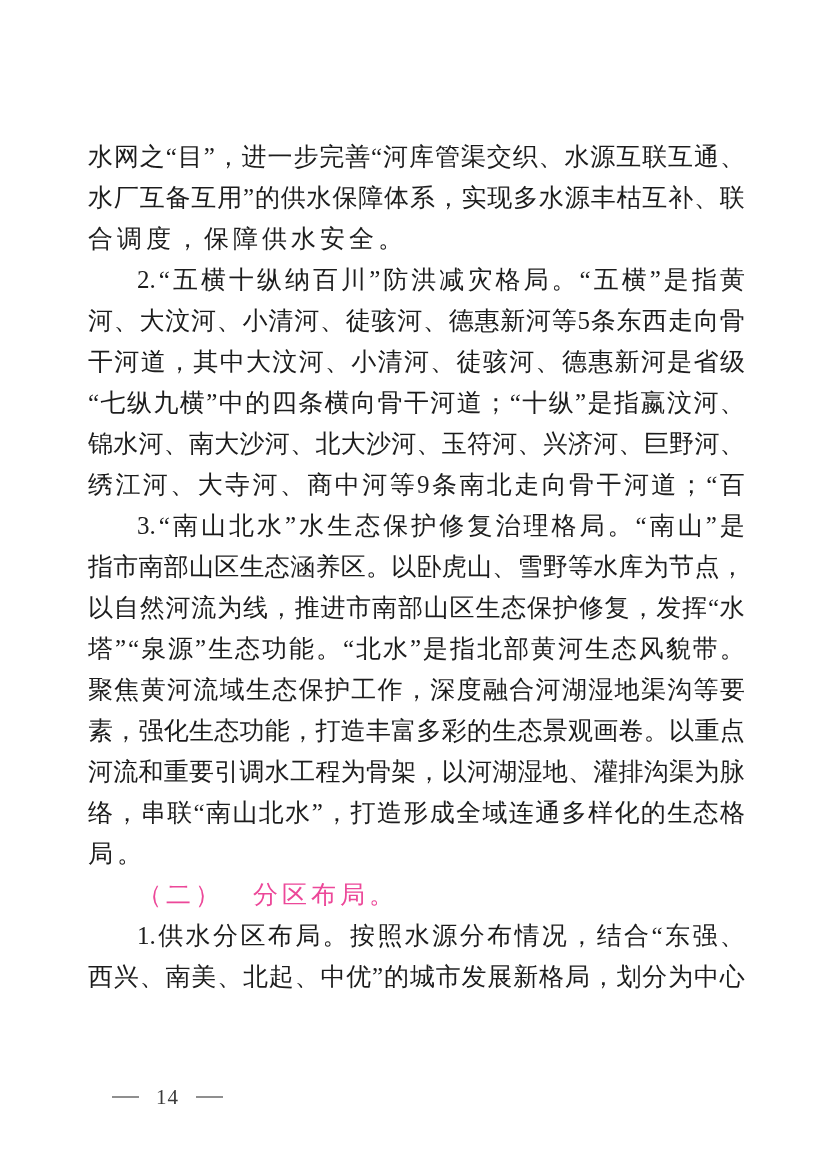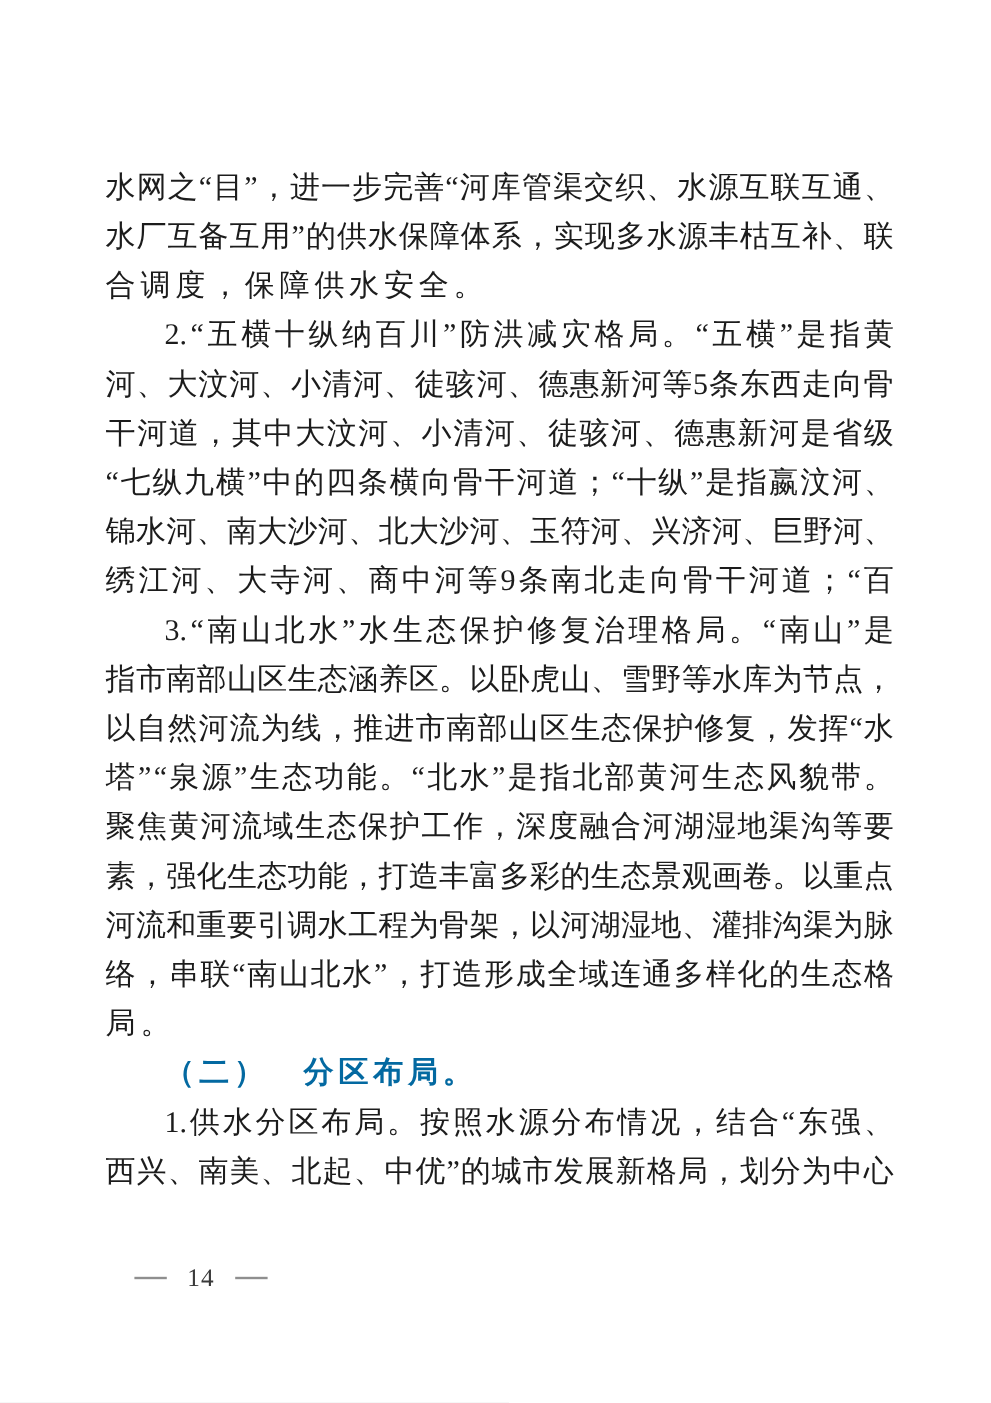--- a/index.html
+++ b/index.html
@@ -40,28 +40,28 @@
     align-items: baseline;
     letter-spacing: 0;
     white-space: normal;
   }
   .line.justify span { flex: 0 0 auto; }
 
   
   .line.indent { padding-left: 49px; }
 
   .line.heading {
-    font-weight: bold;
-    color: #0369a1;
+    font-weight: normal;
+    color: #ec4899;
   }
 
   .page-footer {
     position: absolute;
     left: 112px;
-    top: 1052px;
+    top: 1084px;
     height: 26px;
     display: flex;
     align-items: center;
   }
   .footer-dash {
     display: inline-block;
     width: 27px;
     height: 2px;
     background: #8f8f8f;
   }

